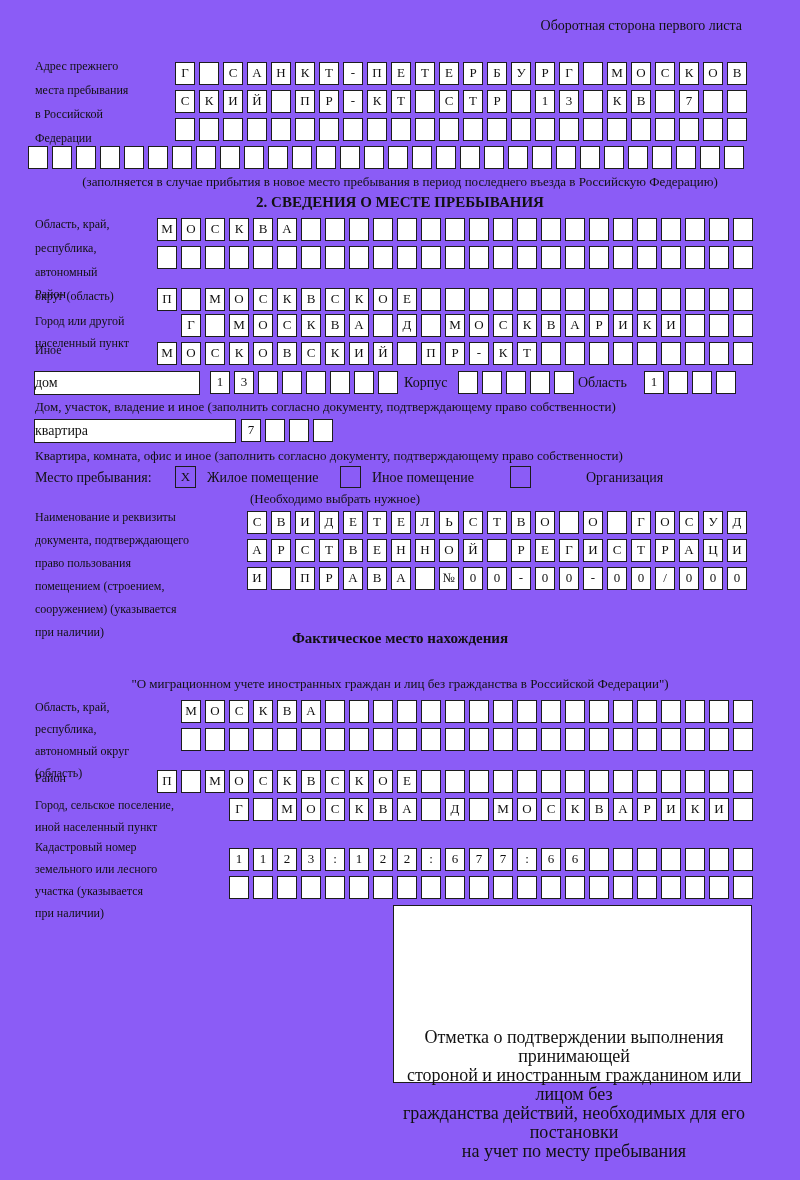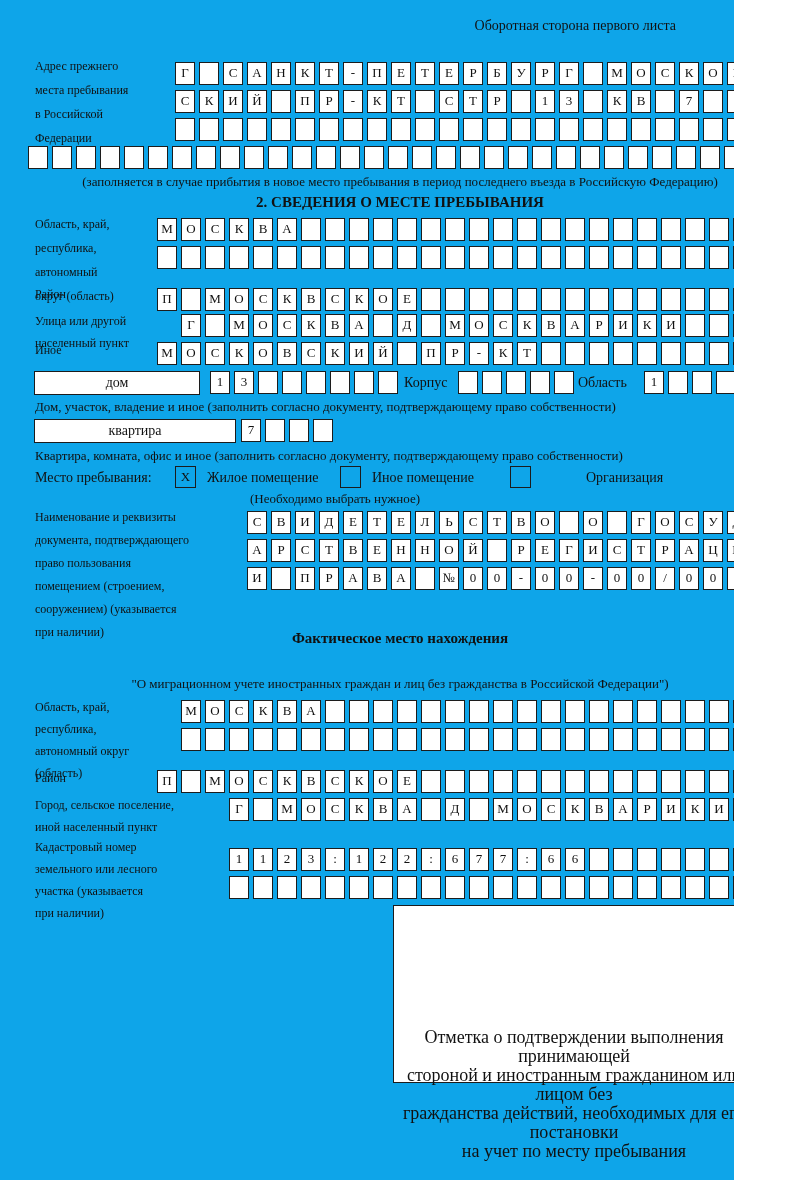--- a/index.html
+++ b/index.html
@@ -1,29 +1,29 @@
 <!DOCTYPE html>
 <html><head>
 <meta charset="utf-8">
 <style>
   html,body{margin:0;padding:0;background:#fff}
-  #page{position:relative;width:734px;height:1180px;background:#0ea5e9;
+  #page{position:relative;width:800px;height:1180px;background:#8b5cf6;
         font-family:"Liberation Serif","DejaVu Serif",serif;color:#111;overflow:hidden}
   .abs{position:absolute}
   .cells{position:absolute;display:flex;gap:4px}
   .cell{flex:0 0 20px;width:20px;height:23px;box-sizing:border-box;border:1.6px solid #1c1c1c;
         font-size:13px;line-height:20px;text-align:center;background:#fff}
   .label{font-size:12px;line-height:24px;white-space:nowrap}
   .label div{white-space:nowrap}
   .lh22 div{line-height:22px}
   .note{font-size:13px;white-space:nowrap}
   .center{text-align:center}
   .title{font-size:15px;font-weight:bold;white-space:nowrap}
   .bigbox{position:absolute;box-sizing:border-box;border:1.6px solid #1c1c1c;background:#fff;
-          text-align:center;font-size:14px}
+          text-align:left;font-size:14px}
   .chk{position:absolute;width:21px;height:22px;box-sizing:border-box;border:1.6px solid #1c1c1c;
        font-size:13px;line-height:19px;text-align:center}
   .inline-label{position:absolute;font-size:14px;white-space:nowrap}
 </style>
 </head>
 <body>
 
 <div id="page">
 
   <div class="abs note" style="top:18px;right:58px;font-size:14px">Оборотная сторона первого листа</div>
@@ -232,21 +232,21 @@
       <span class="cell"></span>
       <span class="cell"></span>
       <span class="cell"></span>
       <span class="cell"></span>
       <span class="cell"></span>
       <span class="cell"></span>
       <span class="cell"></span>
     </div>
 
   <div class="abs label lh22" style="left:35px;top:310px">
-    <div>Улица или другой</div>
+    <div>Город или другой</div>
     <div>населенный пункт</div>
   </div>
   <div class="cells" style="left:181px;top:314px">
       <span class="cell">Г</span>
       <span class="cell"></span>
       <span class="cell">М</span>
       <span class="cell">О</span>
       <span class="cell">С</span>
       <span class="cell">К</span>
       <span class="cell">В</span>

